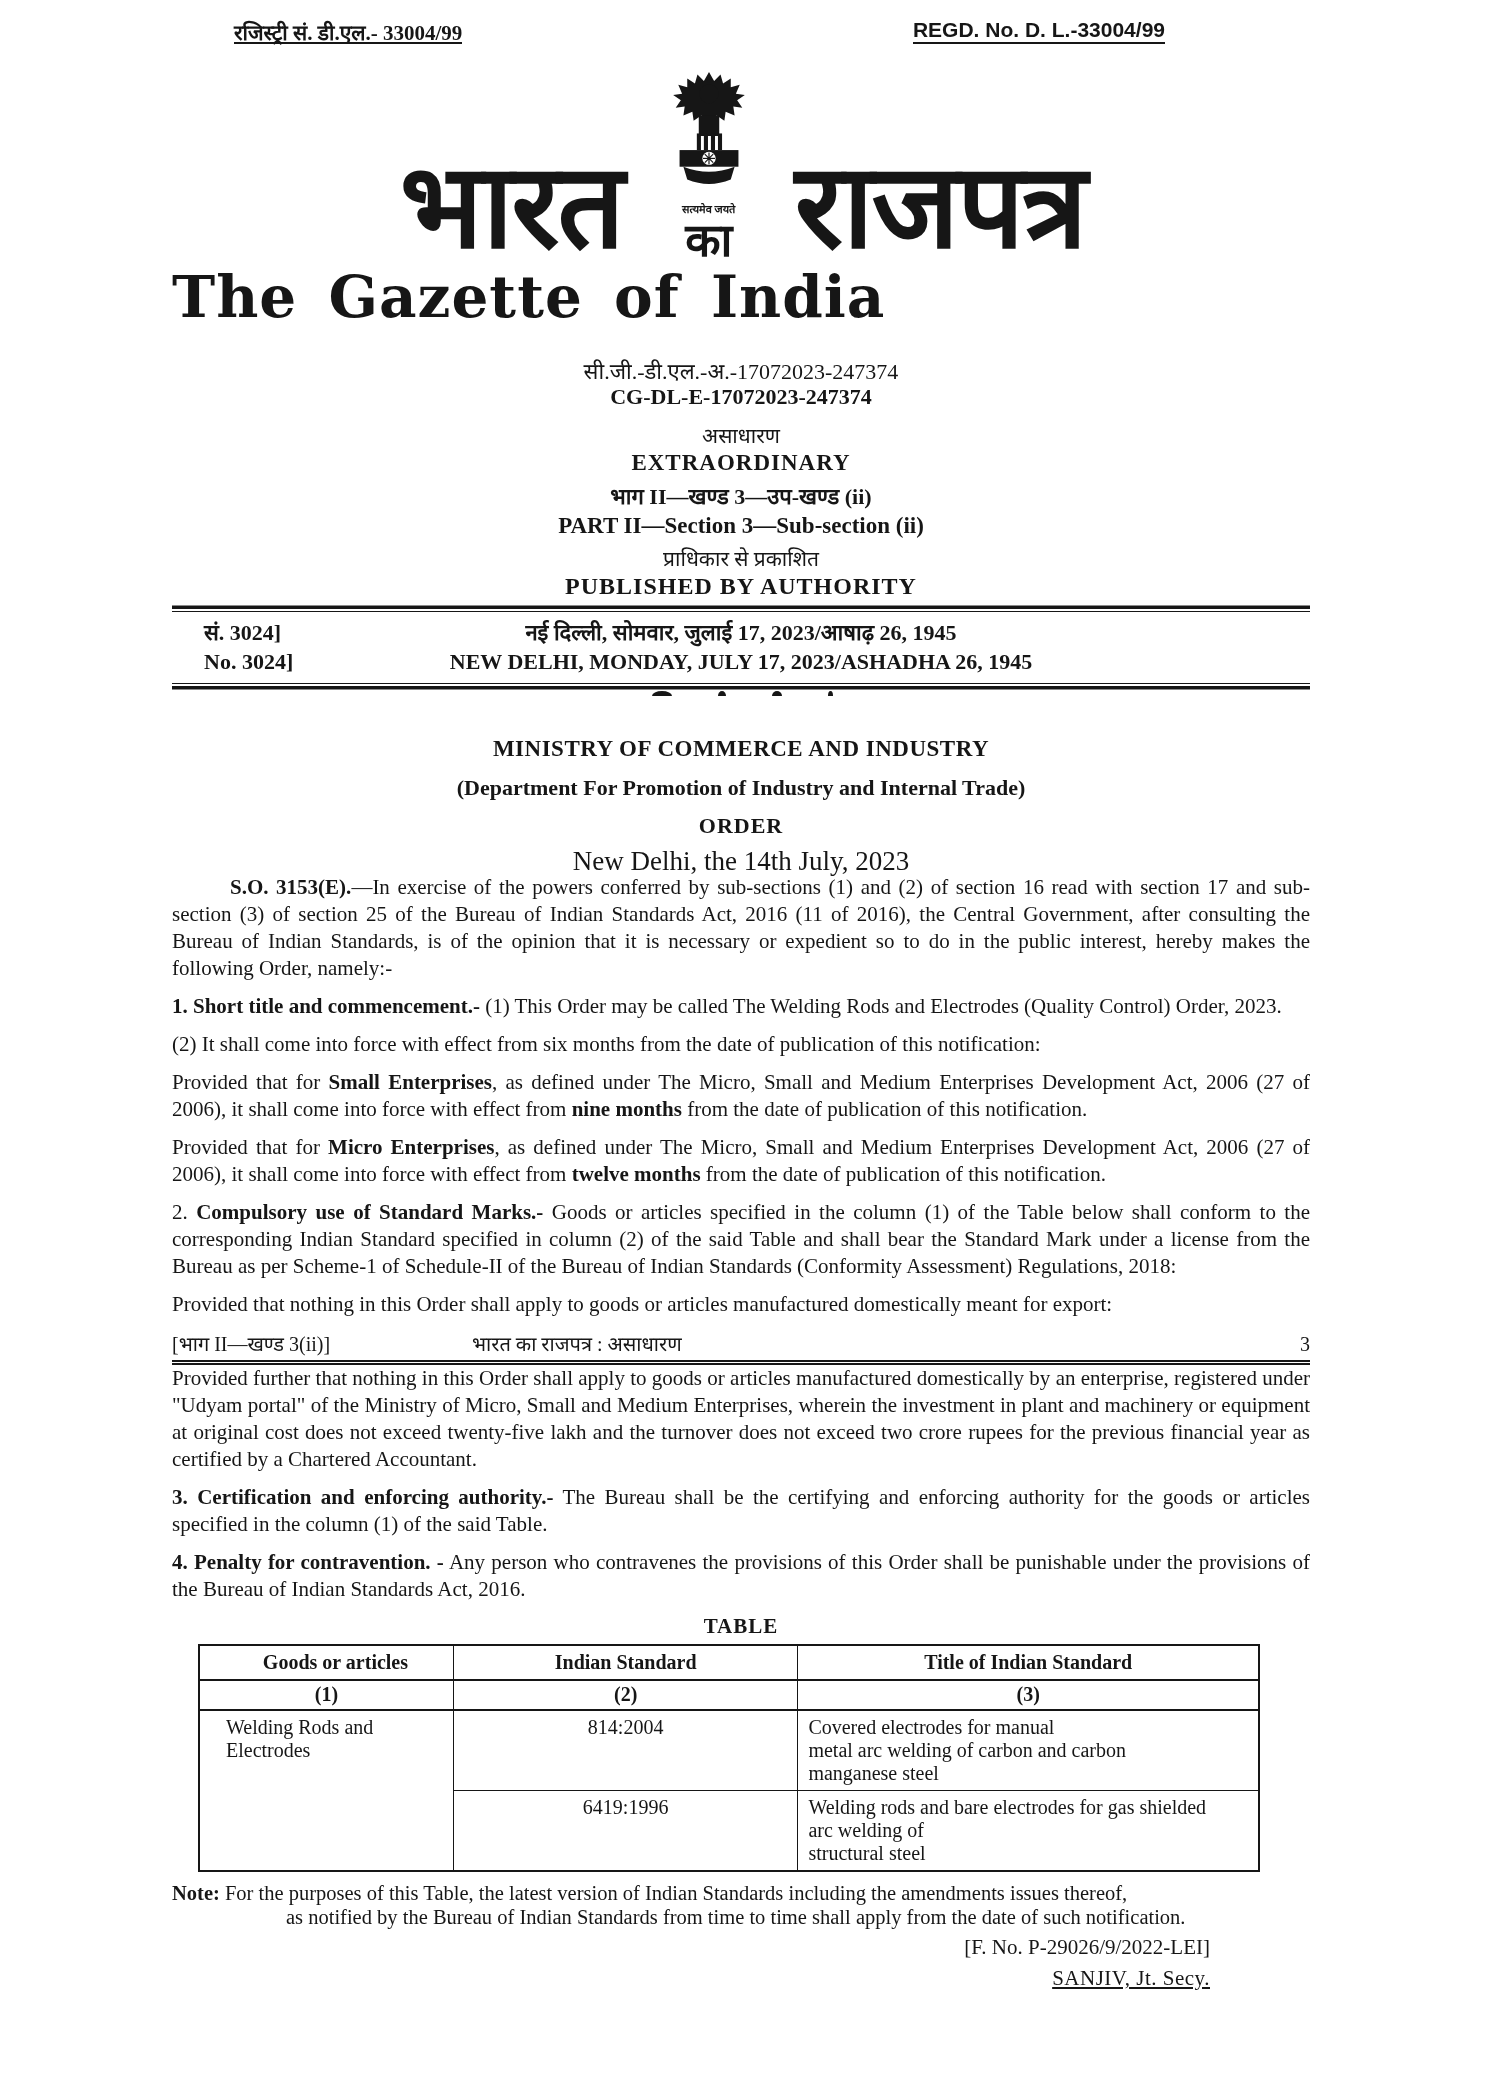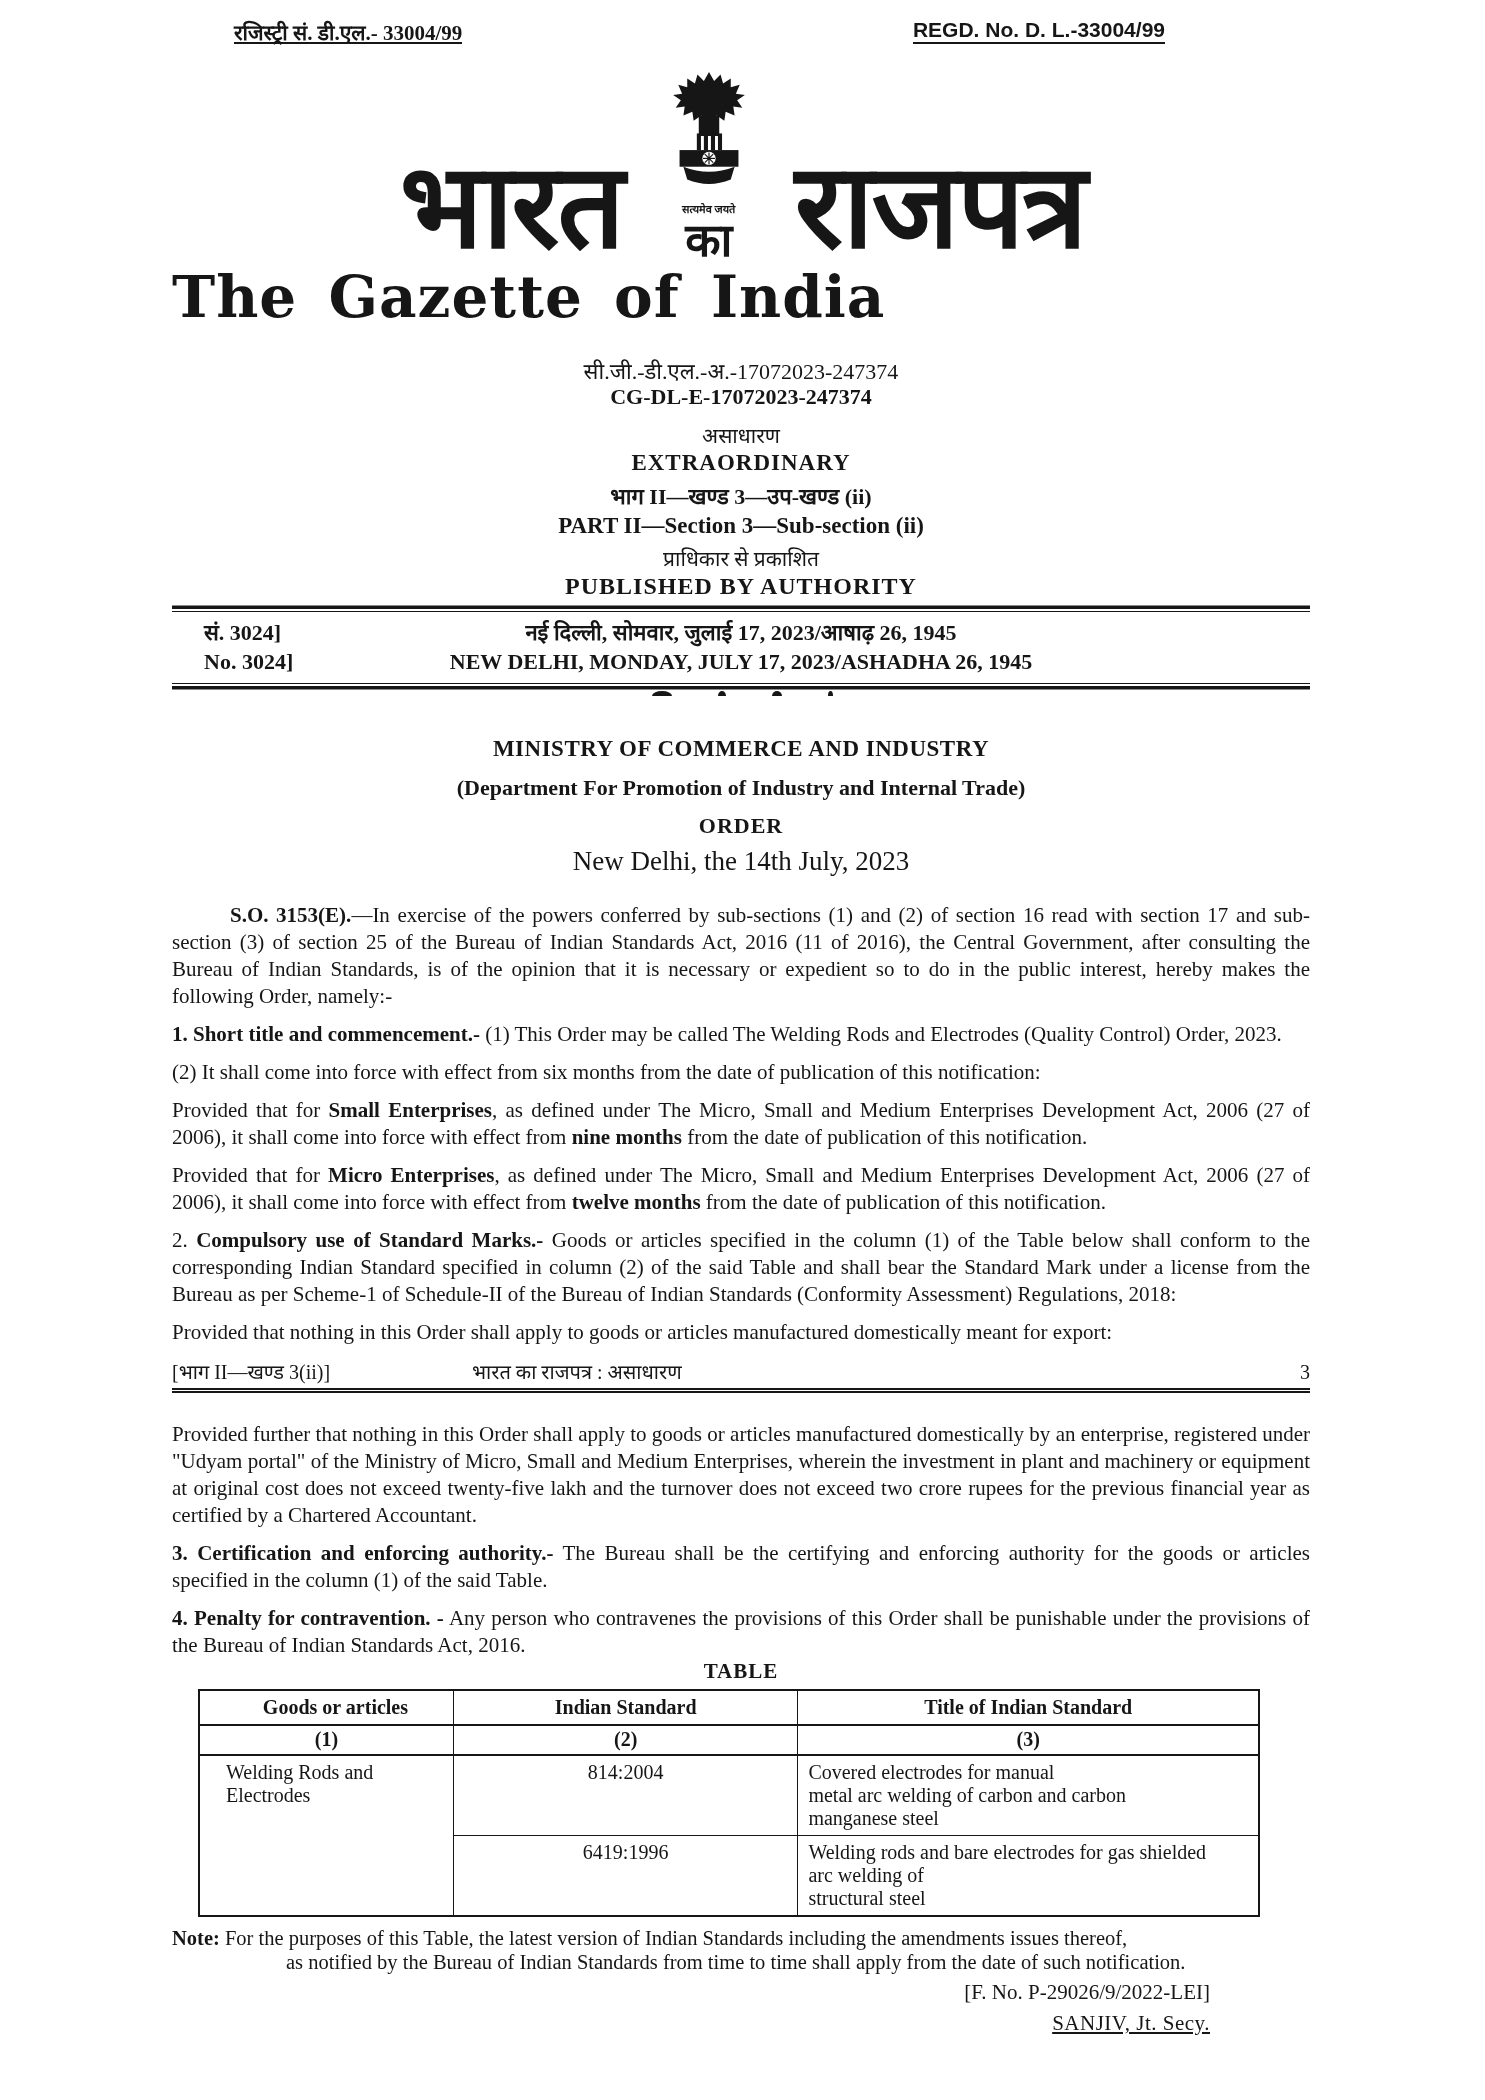--- a/index.html
+++ b/index.html
@@ -51,31 +51,31 @@
   
   .h-ministry { margin-top:34px; text-align:center; font-size:23px; font-weight:bold; line-height:28px; letter-spacing:0.5px; }
   .h-dept     { margin-top:11px; text-align:center; font-size:22px; font-weight:bold; line-height:27px; }
   .h-order    { margin-top:11px; text-align:center; font-size:22px; font-weight:bold; line-height:27px; letter-spacing:1px; }
   .h-date     { margin-top:10px; text-align:center; font-size:27px; line-height:25px; }
 
   
   .para { margin-top:11px; font-size:21px; line-height:27px; text-align:justify; }
   .para.indent { text-indent:58px; }
   .para b { font-weight:bold; }
-  .mt12 { margin-top:28px; }
+  .mt12 { margin-top:0; }
 
   
   .run-hdr { margin-top:14px; display:flex; align-items:baseline; font-size:20px; line-height:24px;
              border-bottom:5px double #161616; padding-bottom:4px; }
   .run-left { width:300px; }
   .run-center { flex:1; }
   .run-right { width:300px; text-align:right; }
 
   
-  .tbl-caption { text-align:center; font-size:21px; font-weight:bold; line-height:24px; letter-spacing:1px; }
+  .tbl-caption { margin-top:11px; text-align:center; font-size:21px; font-weight:bold; line-height:24px; letter-spacing:1px; }
   table.gz { margin:6px 0 0 26px; width:1062px; border-collapse:collapse; font-size:20px; line-height:23px; }
   table.gz th, table.gz td { border:1.5px solid #161616; padding:2px 8px; vertical-align:top; }
   table.gz thead th { font-weight:bold; text-align:center; border-bottom:2.5px solid #161616; padding:4px 8px 5px; }
   table.gz thead tr.nums th { font-weight:bold; padding:2px 8px 3px; }
   table.gz { border:2.5px solid #161616; }
   table.gz .goods { width:24%; padding:5px 8px 5px 26px; white-space:pre-line; }
   table.gz .isnum { width:32.5%; text-align:center; padding-top:5px; }
   table.gz .istitle { width:43.5%; white-space:pre-line; padding:5px 10px; }
 
   .note { margin-top:9px; font-size:20.5px; line-height:24px; }

